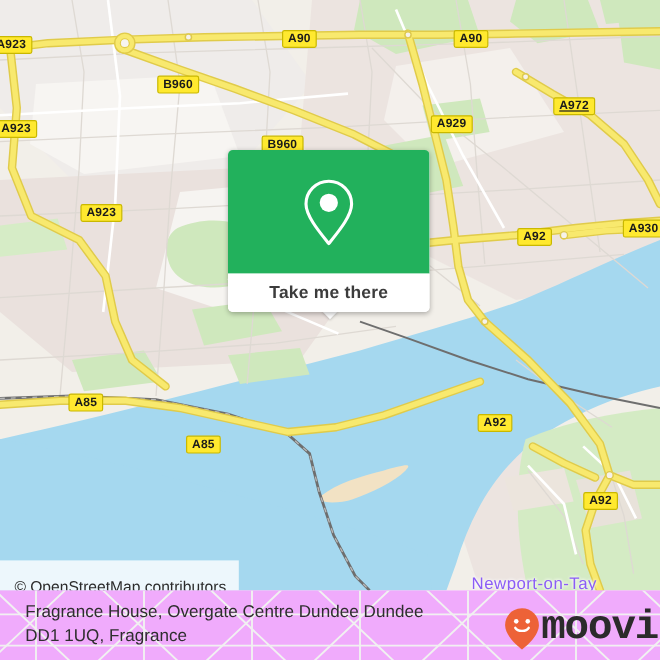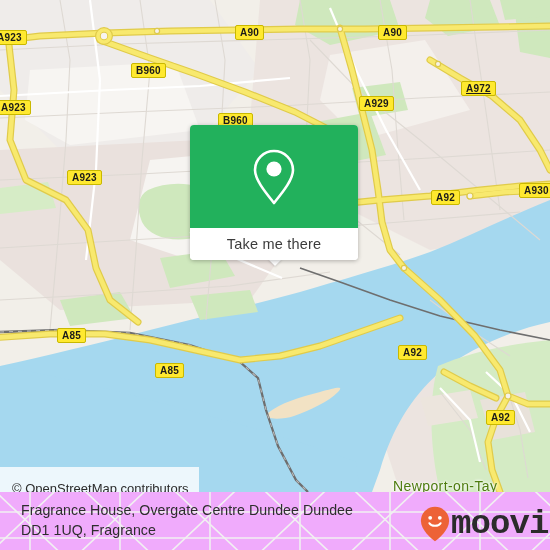--- a/index.html
+++ b/index.html
@@ -51,21 +51,21 @@
     position: absolute;
     color: #77787b;
     font-size: 21px;
     font-family: "Liberation Sans", sans-serif;
     letter-spacing: 0.6px;
     white-space: nowrap;
     text-shadow: 0 0 3px #fff, 0 0 3px #fff, 0 0 2px #fff;
   }
   .place-minor {
     position: absolute;
-    color: #4d7c0f;
+    color: #8b5cf6;
     font-size: 14px;
     font-family: "Liberation Sans", sans-serif;
     letter-spacing: 0.4px;
     white-space: nowrap;
     text-shadow: 0 0 3px #fff, 0 0 3px #fff;
   }
 
   
   #callout {
     position: absolute;
@@ -88,20 +88,21 @@
     height: 32px;
     background: #ffffff;
     display: flex;
     align-items: center;
     justify-content: center;
     color: #3c3c3c;
     font-size: 14.5px;
     font-family: "Liberation Sans", sans-serif;
     letter-spacing: 0.2px;
     cursor: pointer;
+    font-weight: bold;
   }
   #callout-tail {
     position: absolute;
     left: 268px;
     top: 259px;
     width: 0; height: 0;
     border-left: 7px solid transparent;
     border-right: 7px solid transparent;
     border-top: 7px solid #ffffff;
     filter: drop-shadow(0 1px 1px rgba(0,0,0,0.18));

